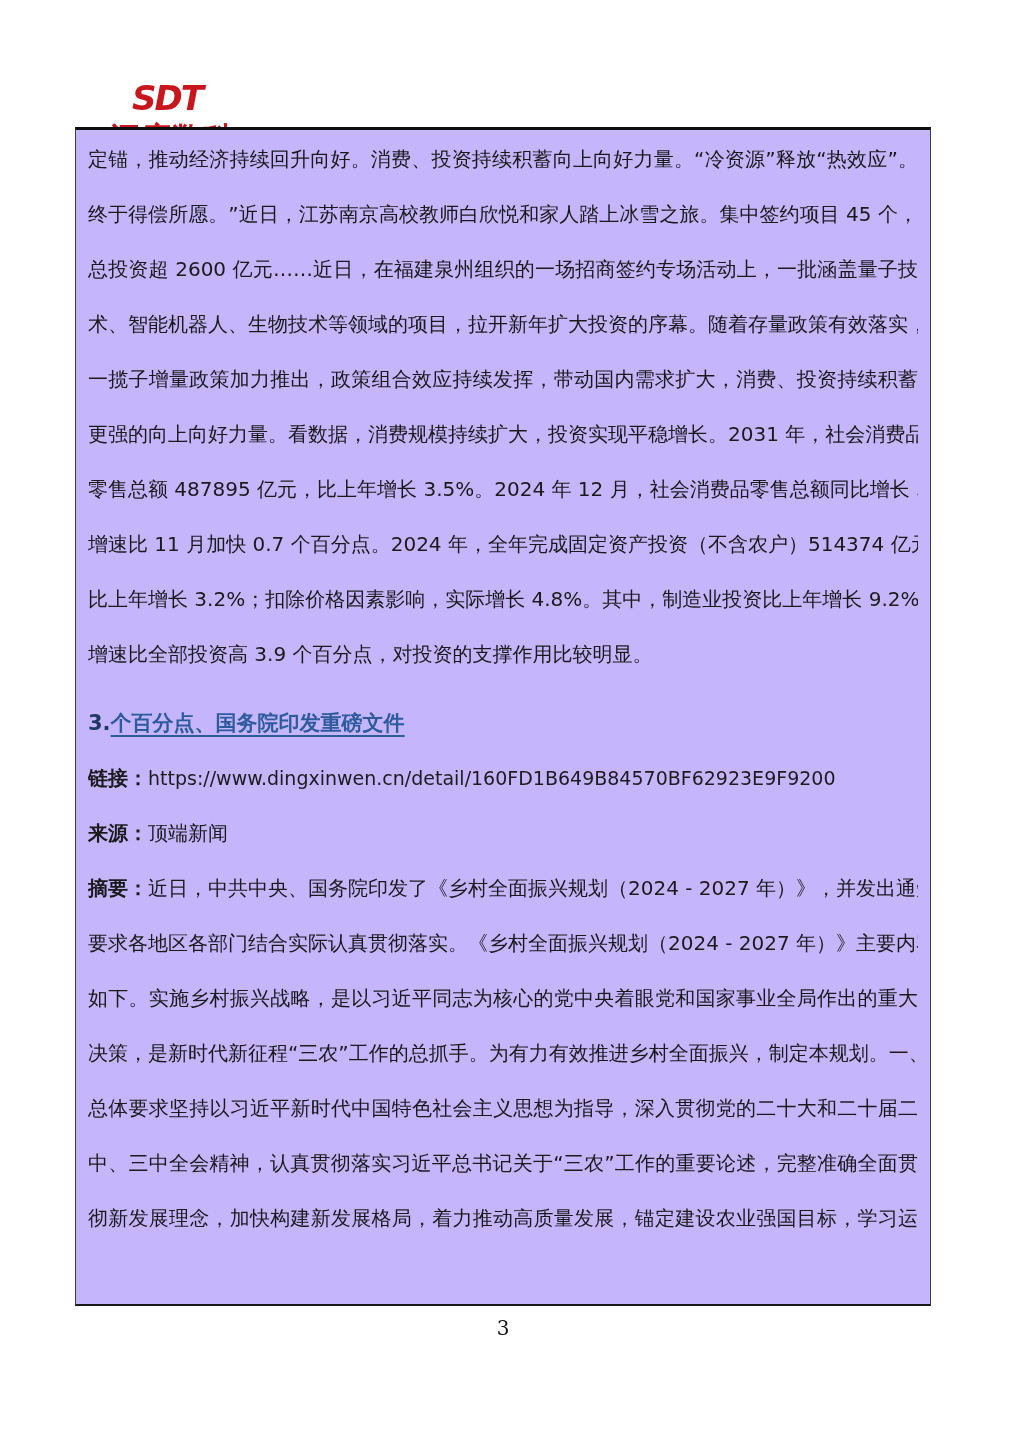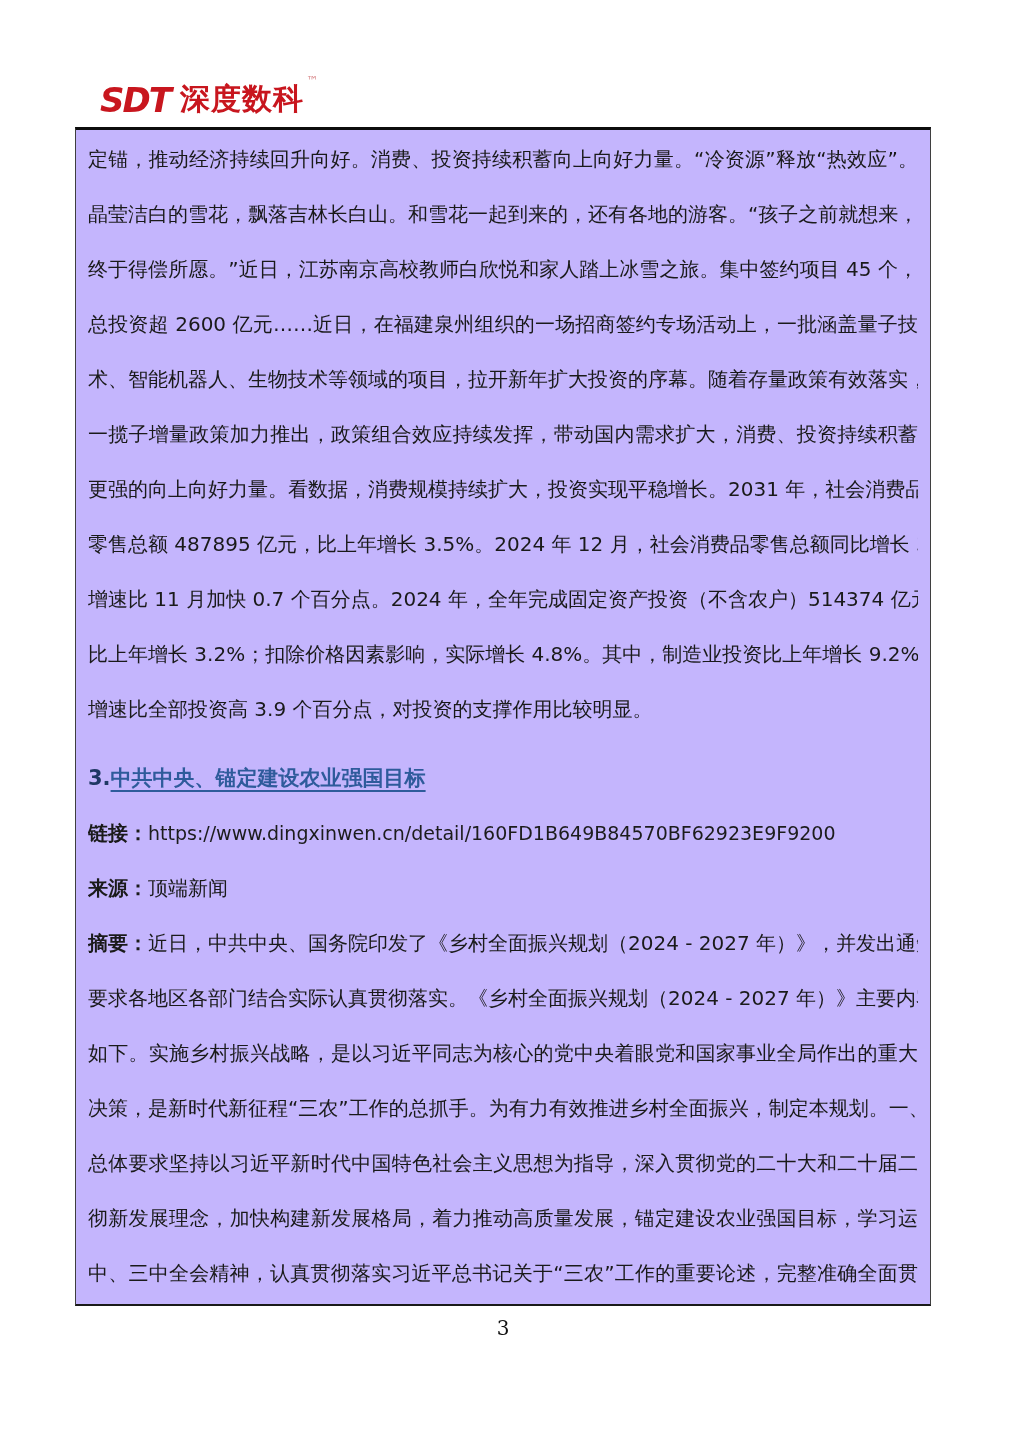--- a/index.html
+++ b/index.html
@@ -8,21 +8,21 @@
     width: 1014px; height: 1435px;
     position: relative;
     font-family: "DejaVu Sans", "Liberation Sans", sans-serif;
     color: #1a1a1a;
     overflow: hidden;
   }
 
   
   .logo {
     position: absolute; left: 100px; top: 78px; height: 42px;
-    display: flex; align-items: flex-end; white-space: nowrap;
+    display: flex; align-items: center; white-space: nowrap; flex-direction: column;
   }
   .logo-sdt {
     font-family: "DejaVu Sans", sans-serif;
     font-weight: bold; font-style: italic;
     font-size: 34px; letter-spacing: -2px;
     color: #c8161e;
   }
   .logo-name {
     font-weight: bold; font-size: 30px; color: #c8161e;
     margin-left: 10px; letter-spacing: 1px;
@@ -82,45 +82,44 @@
 <body>
 
 <header class="logo">
   <span class="logo-sdt">SDT</span>
   <span class="logo-name">深度数科</span>
   <span class="logo-tm">™</span>
 </header>
 
 <main class="content-box">
   <div class="line fill">定锚，推动经济持续回升向好。消费、投资持续积蓄向上向好力量。“冷资源”释放“热效应”。</div>
-  <div class="line fill">晶莹洁白的雪花，飘落吉林长白山。和雪花一起到来的，还有各地的游客。“孩子之前就想来，</div>
   <div class="line fill">终于得偿所愿。”近日，江苏南京高校教师白欣悦和家人踏上冰雪之旅。集中签约项目 45 个，</div>
   <div class="line fill">总投资超 2600 亿元……近日，在福建泉州组织的一场招商签约专场活动上，一批涵盖量子技</div>
   <div class="line fill">术、智能机器人、生物技术等领域的项目，拉开新年扩大投资的序幕。随着存量政策有效落实，</div>
   <div class="line fill">一揽子增量政策加力推出，政策组合效应持续发挥，带动国内需求扩大，消费、投资持续积蓄</div>
   <div class="line fill">更强的向上向好力量。看数据，消费规模持续扩大，投资实现平稳增长。2031 年，社会消费品</div>
   <div class="line fill">零售总额 487895 亿元，比上年增长 3.5%。2024 年 12 月，社会消费品零售总额同比增长 3.7%，</div>
   <div class="line fill">增速比 11 月加快 0.7 个百分点。2024 年，全年完成固定资产投资（不含农户）514374 亿元，</div>
   <div class="line fill">比上年增长 3.2%；扣除价格因素影响，实际增长 4.8%。其中，制造业投资比上年增长 9.2%，</div>
   <div class="line">增速比全部投资高 3.9 个百分点，对投资的支撑作用比较明显。</div>
 
-  <h3 class="heading"><span class="hnum">3.</span><a class="hlink">中共中央、锚定建设农业强国目标</a></h3>
+  <h3 class="heading"><span class="hnum">3.</span><a class="hlink">个百分点、国务院印发重磅文件</a></h3>
 
   <div class="line">
     <span class="lbl">链接：</span><span class="url-text">https://www.dingxinwen.cn/detail/160FD1B649B84570BF62923E9F9200</span>
   </div>
 
   <div class="line">
     <span class="lbl">来源：</span><span>顶端新闻</span>
   </div>
 
   <div class="line fill">
     <span class="lbl">摘要：</span><span>近日，中共中央、国务院印发了《乡村全面振兴规划（2024 - 2027 年）》，并发出通知，</span>
   </div>
   <div class="line fill">要求各地区各部门结合实际认真贯彻落实。《乡村全面振兴规划（2024 - 2027 年）》主要内容</div>
   <div class="line fill">如下。实施乡村振兴战略，是以习近平同志为核心的党中央着眼党和国家事业全局作出的重大</div>
   <div class="line fill">决策，是新时代新征程“三农”工作的总抓手。为有力有效推进乡村全面振兴，制定本规划。一、</div>
   <div class="line fill">总体要求坚持以习近平新时代中国特色社会主义思想为指导，深入贯彻党的二十大和二十届二</div>
+  <div class="line fill">中、三中全会精神，认真贯彻落实习近平总书记关于“三农”工作的重要论述，完整准确全面贯</div>
   <div class="line fill">彻新发展理念，加快构建新发展格局，着力推动高质量发展，锚定建设农业强国目标，学习运</div>
-  <div class="line fill">中、三中全会精神，认真贯彻落实习近平总书记关于“三农”工作的重要论述，完整准确全面贯</div>
 </main>
 
 <footer class="page-number">3</footer>
 
 </body></html>

